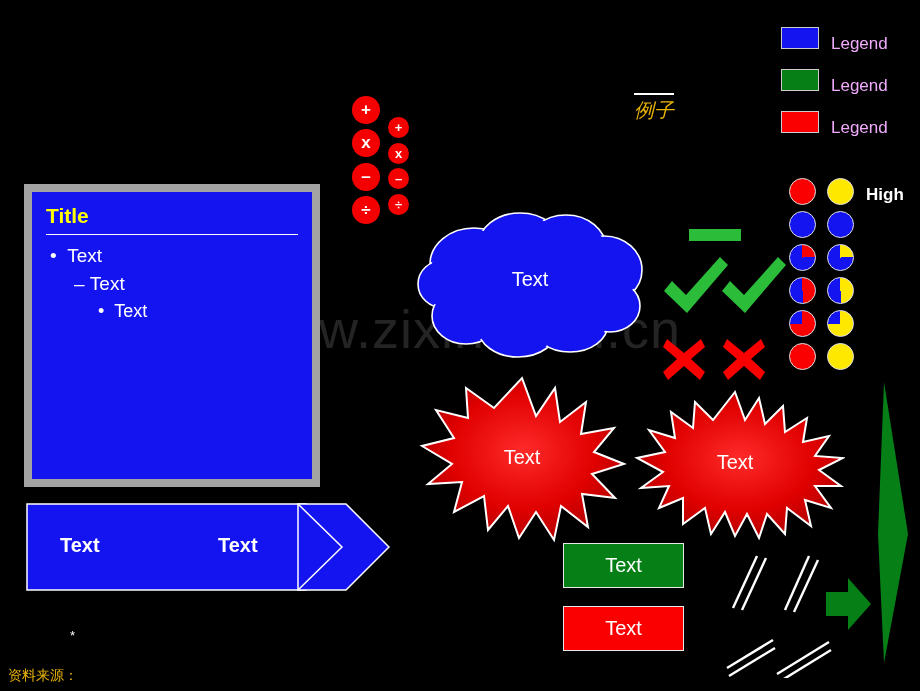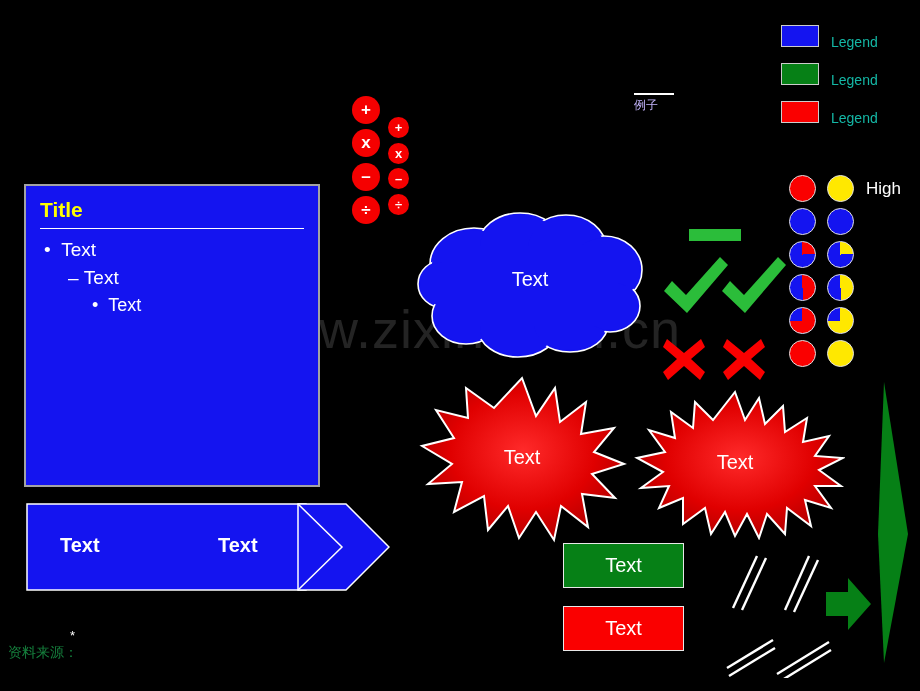--- a/index.html
+++ b/index.html
@@ -41,21 +41,21 @@
     font-size: 21px;
     white-space: nowrap;
     z-index: 5;
   }
 
   
   #title-card {
     left: 24px; top: 184px;
     width: 296px; height: 303px;
     background: #1414f0;
-    border: 2px solid #a3a3a3;
+    border: 8px solid #a3a3a3;
     box-sizing: border-box;
     z-index: 4;
   }
   #title-card .card-title {
     color: #ffff00;
     font-size: 21px;
     font-weight: bold;
     margin: 12px 0 0 14px;
   }
   #title-card .title-rule {
@@ -115,47 +115,49 @@
     align-items: center;
     margin-bottom: 10px;
   }
   .legend-swatch {
     width: 38px; height: 22px;
     border: 1px solid #cccccc;
     box-sizing: border-box;
     margin-right: 12px;
   }
   .legend-label {
-    color: #14b8a6;
-    font-size: 14px;
+    color: #f0abfc;
+    font-size: 17px;
     margin-top: 12px;
   }
 
   
   #example-note {
     left: 634px; top: 93px;
     z-index: 6;
   }
   #example-note .note-rule {
     width: 40px; height: 2px;
     background: #ffffff;
     margin: 0 0 2px 0;
   }
   #example-note .note-text {
-    color: #c4b5fd;
-    font-size: 12px;
+    color: #eab308;
+    font-size: 20px;
+    font-style: italic;
     font-family: "DejaVu Sans", sans-serif;
   }
 
   
   #harvey { left: 789px; top: 172px; z-index: 6; }
   .hb-row {
     display: flex;
-    align-items: center;
+    align-items: flex-end;
     height: 33px;
+    font-weight: bold;
   }
   .hb-ball {
     width: 27px; height: 27px;
     border-radius: 50%;
     border: 1px solid #e0e0e0;
     box-sizing: border-box;
   }
   .hb-gap { width: 11px; }
   .hb-label {
     color: #ffffff;
@@ -195,22 +197,22 @@
   }
 
   
   #footnote-star {
     left: 70px; top: 628px;
     color: #ffffff;
     font-size: 13px;
     z-index: 5;
   }
   #source-line {
-    left: 8px; top: 644px;
-    color: #15803d;
+    left: 8px; top: 667px;
+    color: #eab308;
     font-size: 14px;
     font-family: "DejaVu Sans", sans-serif;
     white-space: nowrap;
     z-index: 5;
   }
 </style>
 </head>
 <body>
 
 <div id="slide">

